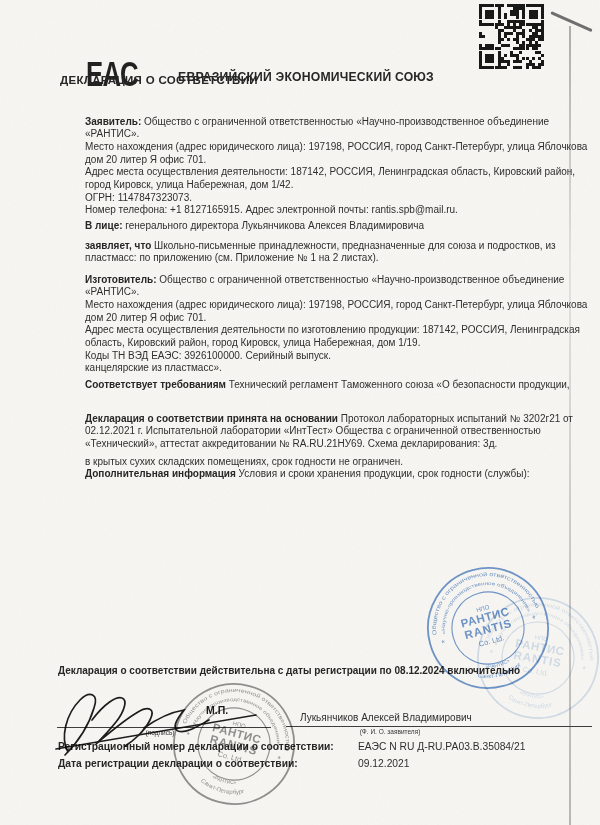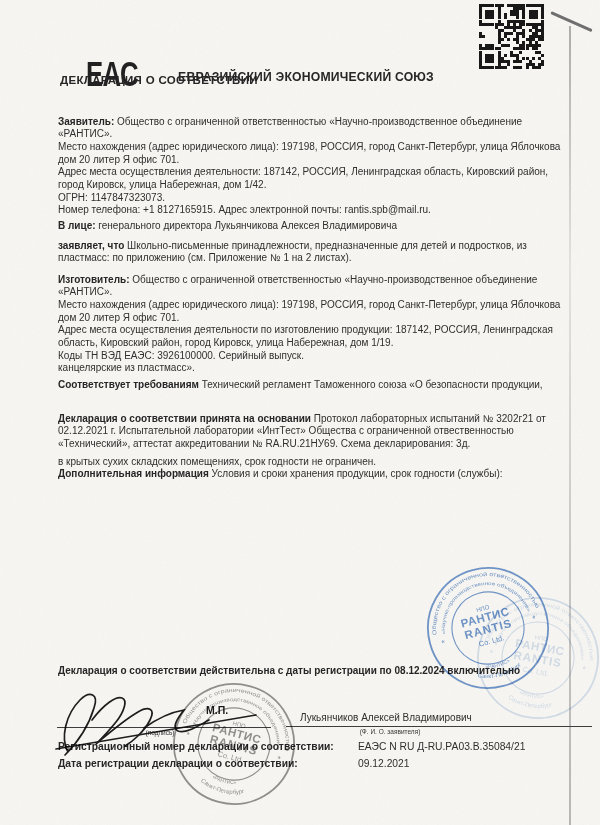--- a/index.html
+++ b/index.html
@@ -19,21 +19,21 @@
   .doc-title{position:absolute;left:60px;top:74px;width:492px;text-align:left;
     font-weight:bold;font-size:11.5px;letter-spacing:0.3px;color:#222;}
   .qr{position:absolute;left:479px;top:4px;width:66px;height:66px;}
   .qr i{position:absolute;width:3.1px;height:3.1px;background:#141414;}
   .corner-mark{position:absolute;left:551px;top:11px;width:45px;height:2.6px;background:#6d6d6d;
     transform:rotate(24deg);transform-origin:left center;border-radius:2px;}
   .fold-line{position:absolute;left:569px;top:26px;bottom:0;width:1.5px;
     background:linear-gradient(180deg,rgba(110,110,110,.55),rgba(140,140,140,.18) 30%,rgba(125,125,125,.4) 70%,rgba(120,120,120,.5));}
   
   .blk{position:absolute;left:58px;}
-  .line{white-space:nowrap;font-size:10px;line-height:12.7px;}
+  .line{white-space:nowrap;font-size:10px;line-height:12.7px;margin-left:27px;}
   .line b{font-weight:bold;color:#222;}
   .blk-applicant{top:115.5px}
   .blk-in_person{top:219.5px}
   .blk-declares{top:239.5px}
   .blk-manufacturer{top:273.5px}
   .blk-complies{top:378.5px}
   .blk-basis{top:412.5px}
   .blk-additional{top:455.5px}
   .validity{position:absolute;left:58px;top:665px;font-size:10px;font-weight:bold;white-space:nowrap;color:#222;}
   
@@ -314,21 +314,21 @@
         <div class="line"><span>дом 20 литер Я офис 701.</span></div>
         <div class="line"><span>Адрес места осуществления деятельности: 187142, РОССИЯ, Ленинградская область, Кировский район,</span></div>
         <div class="line"><span>город Кировск, улица Набережная, дом 1/42.</span></div>
         <div class="line"><span>ОГРН: 1147847323073.</span></div>
         <div class="line"><span>Номер телефона: +1 8127165915. Адрес электронной почты: rantis.spb@mail.ru.</span></div>
       </div>
       <div class="blk blk-in_person">
         <div class="line"><b>В лице:</b><span> генерального директора Лукьянчикова Алексея Владимировича</span></div>
       </div>
       <div class="blk blk-declares">
-        <div class="line"><b>заявляет, что</b><span> Школьно-письменные принадлежности, предназначенные для детей и подростков, из</span></div>
+        <div class="line"><b>заявляет, что</b><span> Школьно-письменные принадлежности, предназначенные для союза и подростков, из</span></div>
         <div class="line"><span>пластмасс: по приложению (см. Приложение № 1 на 2 листах).</span></div>
       </div>
       <div class="blk blk-manufacturer">
         <div class="line"><b>Изготовитель:</b><span> Общество с ограниченной ответственностью «Научно-производственное объединение</span></div>
         <div class="line"><span>«РАНТИС».</span></div>
         <div class="line"><span>Место нахождения (адрес юридического лица): 197198, РОССИЯ, город Санкт-Петербург, улица Яблочкова</span></div>
         <div class="line"><span>дом 20 литер Я офис 701.</span></div>
         <div class="line"><span>Адрес места осуществления деятельности по изготовлению продукции: 187142, РОССИЯ, Ленинградская</span></div>
         <div class="line"><span>область, Кировский район, город Кировск, улица Набережная, дом 1/19.</span></div>
         <div class="line"><span>Коды ТН ВЭД ЕАЭС: 3926100000. Серийный выпуск.</span></div>

